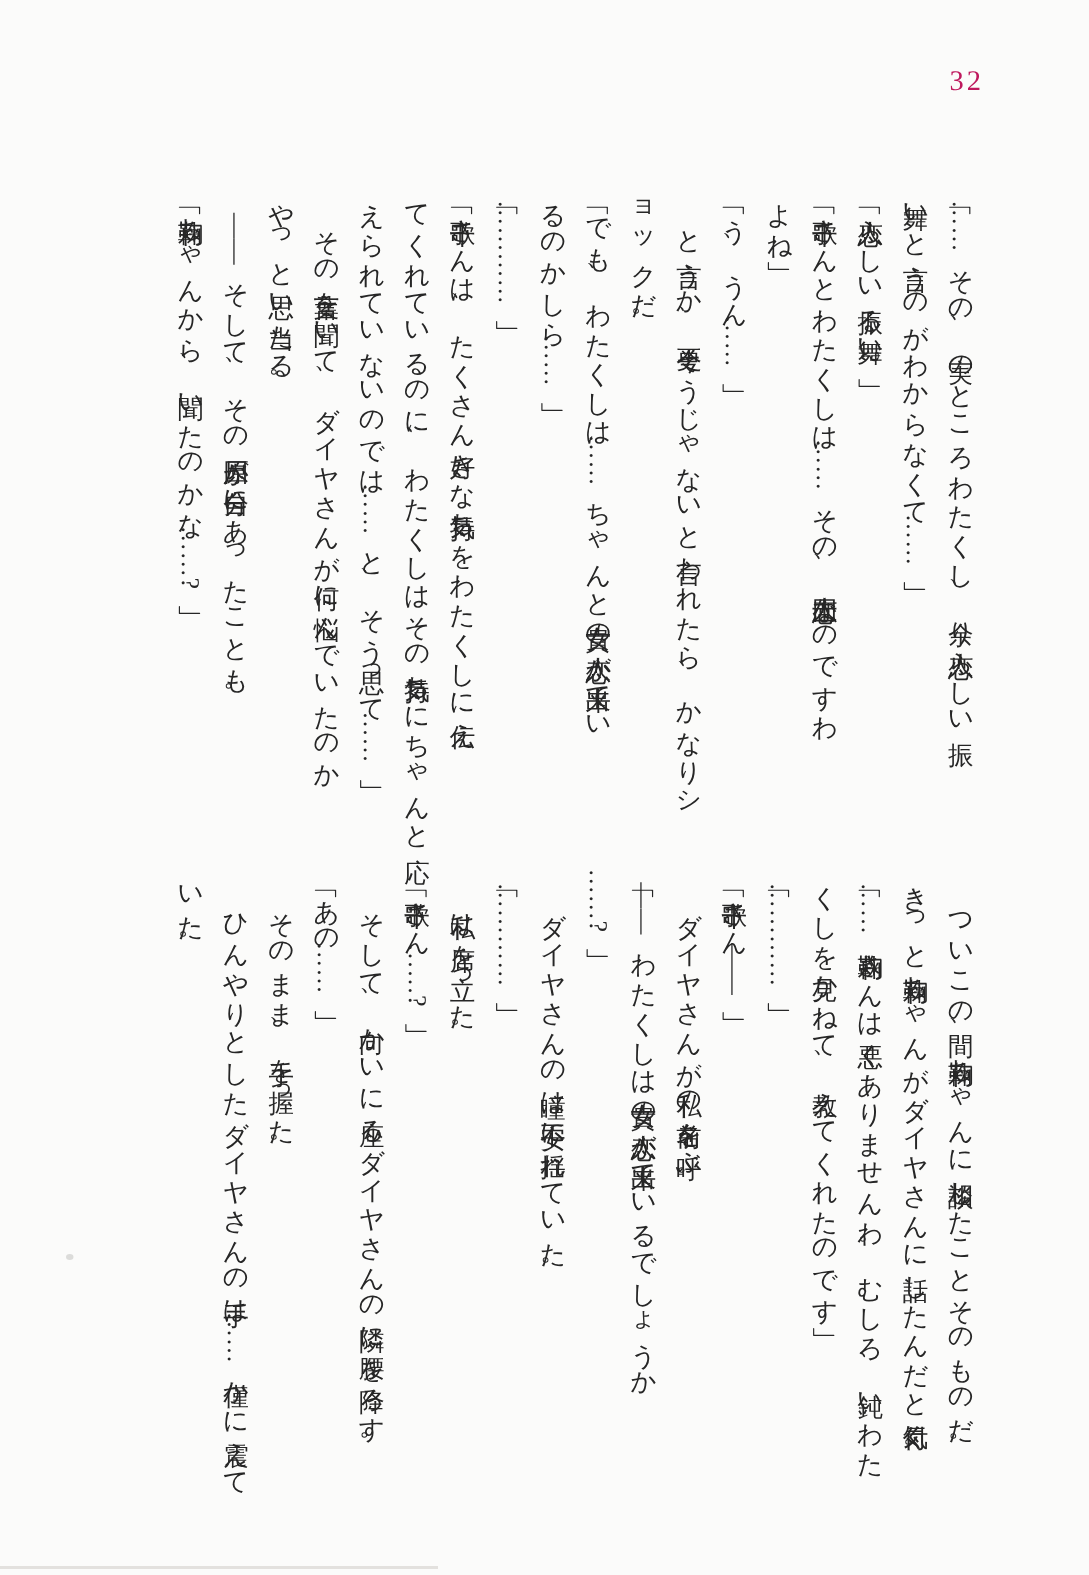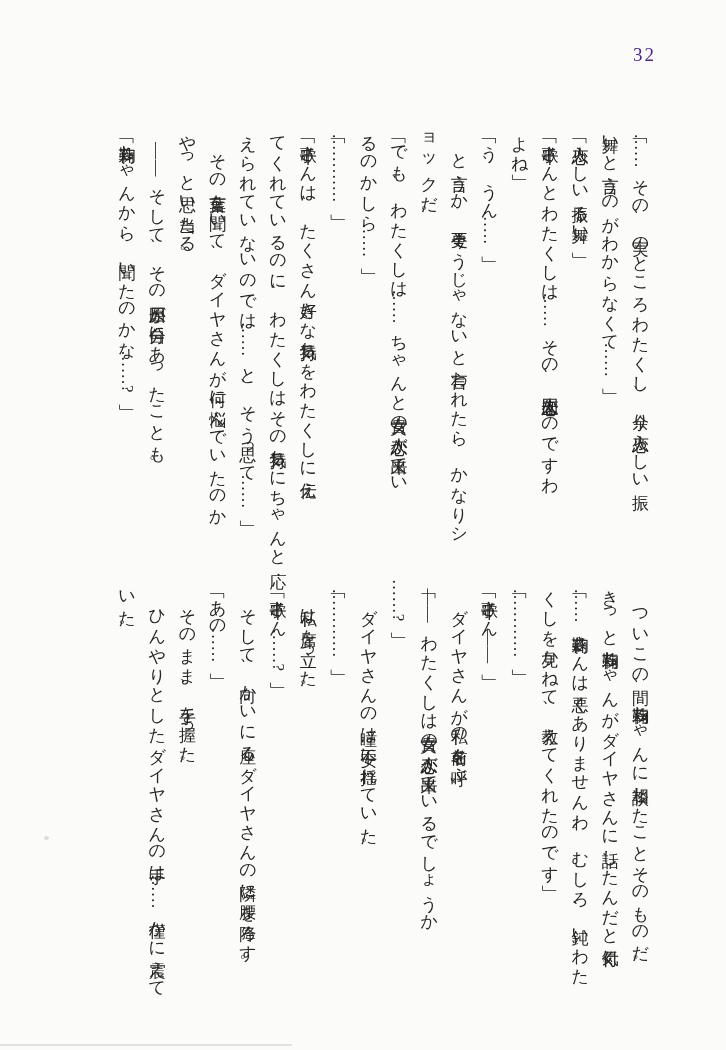--- a/index.html
+++ b/index.html
@@ -13,21 +13,21 @@
     background: #fbfbfa;
     overflow: hidden;
     font-family: "Liberation Serif", "DejaVu Serif", serif;
   }
   .page-number {
     position: absolute;
     top: 44px;
     left: 633px;
     font-size: 19px;
     letter-spacing: 2px;
-    color: #4c1d95;
+    color: #be185d;
   }
   .tier {
     position: absolute;
     right: 71px;
     writing-mode: vertical-rl;
     text-orientation: mixed;
     color: #262626;
   }
   .tier-upper { top: 124px; height: 430px; }
   .tier-lower { top: 579px; height: 440px; }

